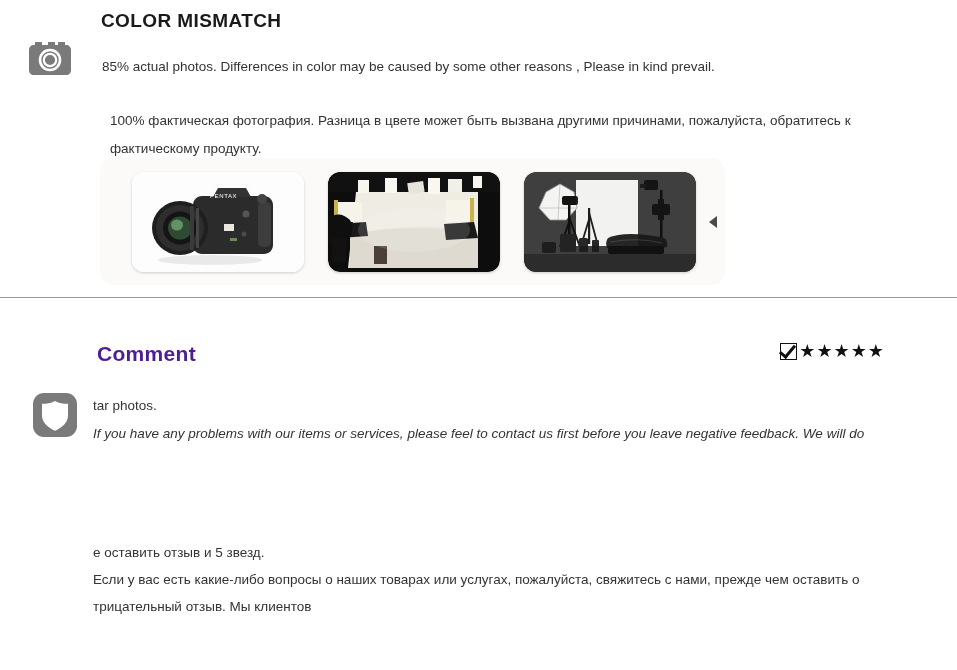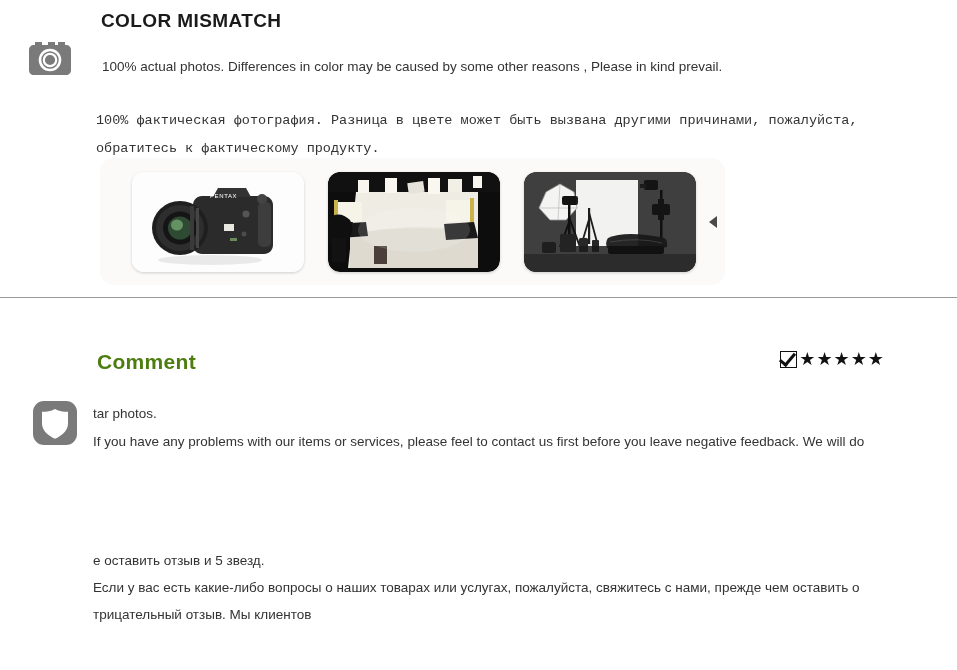--- a/index.html
+++ b/index.html
@@ -14,21 +14,21 @@
     color: #333333;
     position: relative;
     overflow: hidden;
   }
 
   
   .section { position: relative; }
 
   
   #color-mismatch-section {
-    padding-top: 20px;
+    padding-top: 12px;
   }
 
   .camera-icon-wrap {
     position: absolute;
     left: 27px;
     top: 35px;
     width: 52px;
     height: 44px;
   }
 
@@ -56,27 +56,26 @@
     left: 102px;
     top: 57px;
     font-size: 13.5px;
     color: #333333;
     line-height: 20px;
     white-space: nowrap;
   }
 
   #mismatch-ru {
     position: absolute;
-    left: 96px;
+    left: 110px;
     top: 107px;
     width: 765px;
     font-size: 13.5px;
     color: #333333;
     line-height: 28px;
-    font-family: Liberation Mono, monospace;
   }
 
   
   #gallery {
     position: absolute;
     left: 100px;
     top: 158px;
     width: 625px;
     height: 127px;
     background: #fbfaf8;
@@ -138,21 +137,21 @@
     background: #9a9a9a;
   }
 
   
   #comment-title {
     position: absolute;
     left: 97px;
     top: 330px;
     font-size: 21px;
     font-weight: bold;
-    color: #4d7c0f;
+    color: #4c1d95;
     letter-spacing: 0.3px;
   }
 
   #rating-wrap {
     position: absolute;
     right: 73px;
     top: 330px;
     display: flex;
     align-items: center;
     gap: 1px;
@@ -186,21 +185,21 @@
 
   #comment-en {
     position: absolute;
     left: 93px;
     top: 380px;
     width: 818px;
     font-size: 13.5px;
     line-height: 28px;
     color: #333333;
   }
-  #comment-en .para2 { margin-top: 0; }
+  #comment-en .para2 { margin-top: 0; font-style: italic; }
 
   #comment-ru {
     position: absolute;
     left: 93px;
     top: 527px;
     width: 815px;
     font-size: 13.5px;
     line-height: 27px;
     color: #333333;
   }
@@ -213,21 +212,21 @@
   <div class="camera-icon-wrap">
     <svg width="52" height="44" viewBox="0 0 52 44" xmlns="http://www.w3.org/2000/svg">
       <path d="M8 7 h7 v3 h6 v-3 h7 v3 h3 v-3 h7 v3 h1 c3 0 5 2 5 5 v20 c0 3-2 5-5 5 H7 c-3 0-5-2-5-5 V15 c0-3 2-5 5-5 h1 z" fill="#7a7a7a"></path>
       <circle cx="23" cy="25" r="10" fill="none" stroke="#ffffff" stroke-width="2.6"></circle>
       <circle cx="23" cy="25" r="6.2" fill="none" stroke="#ffffff" stroke-width="2.2"></circle>
     </svg>
   </div>
 
   <div id="mismatch-title">COLOR MISMATCH</div>
 
-  <div id="mismatch-en">100% actual photos. Differences in color may be caused by some other reasons , Please in kind prevail.</div>
+  <div id="mismatch-en">85% actual photos. Differences in color may be caused by some other reasons , Please in kind prevail.</div>
 
   <div id="mismatch-ru">100% фактическая фотография. Разница в цвете может быть вызвана другими причинами, пожалуйста, обратитесь к фактическому продукту.</div>
 
   <div id="gallery">
     <div class="gallery-strip">
 
       <div class="gal-card">
         <div class="thumb">
           <svg class="cam-scene" viewBox="0 0 172 100" xmlns="http://www.w3.org/2000/svg" preserveAspectRatio="xMidYMid slice">
             <rect width="172" height="100" fill="#fdfdfd"></rect>

